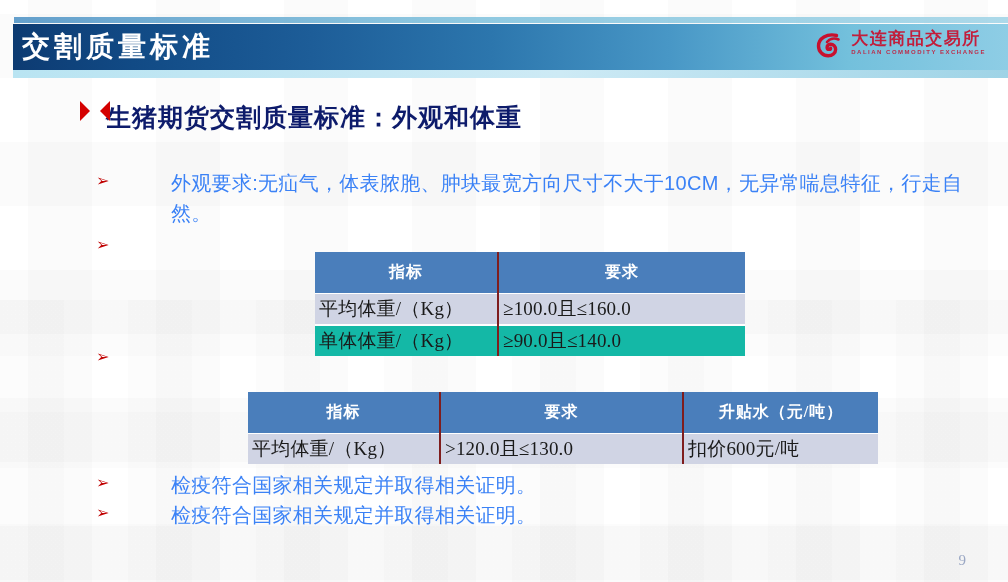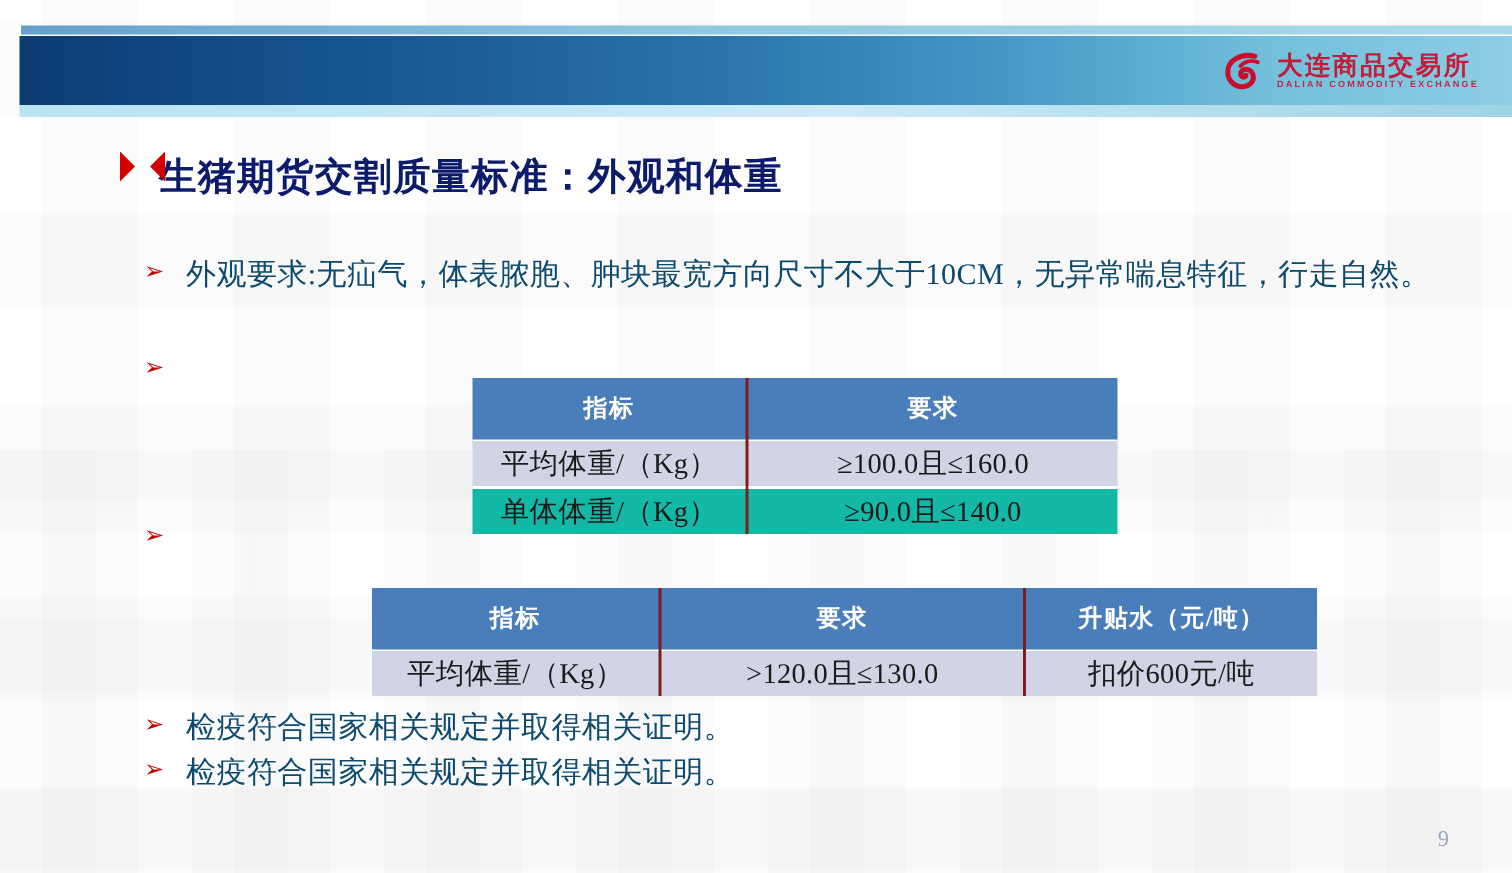--- a/index.html
+++ b/index.html
@@ -97,21 +97,21 @@
     white-space: nowrap;
   }
 
   
   .logo {
     position: absolute;
     right: 22px;
     top: 13px;
     height: 34px;
     display: flex;
-    align-items: center;
+    align-items: flex-start;
     gap: 7px;
   }
   .logo-mark {
     width: 30px;
     height: 30px;
     position: relative;
     flex: none;
   }
   .logo-text {
     display: flex;
@@ -181,25 +181,26 @@
     flex: none;
     width: 16px;
     margin-right: 12px;
     margin-top: 5px;
     color: #c00000;
     font-family: "DejaVu Sans", sans-serif;
     font-size: 16px;
     line-height: 1;
   }
   .bullet-text {
-    font-family: Liberation Serif, serif;
+    font-family: Liberation Sans, sans-serif;
     font-size: 20px;
-    color: #0c4a6e;
+    color: #3b82f6;
     line-height: 30px;
     letter-spacing: 0.3px;
+    margin-left: 47px;
   }
 
   #b1 { left: 96px; top: 168px; width: 890px; }
   #b2 { left: 96px; top: 232px; }
   #b3 { left: 96px; top: 344px; }
   #b4 { left: 96px; top: 470px; }
   #b5 { left: 96px; top: 500px; }
 
   
   table.slide-table {
@@ -215,21 +216,21 @@
     font-size: 16px;
     text-align: center;
     padding: 10px 4px;
     border: none;
     letter-spacing: 1px;
     margin-top: 19px;
   }
   table.slide-table td {
     font-size: 19px;
     color: #1a1a1a;
-    text-align: center;
+    text-align: left;
     padding: 2px 4px;
     border: none;
     letter-spacing: 0.2px;
   }
   table.slide-table tr.row-a td { background: #d0d4e4; }
   table.slide-table tr.row-b td { background: #14b8a6; }
   table.slide-table th + th,
   table.slide-table td + td { border-left: 2px solid #7f1d1d; }
   table.slide-table tr + tr td { border-top: 2px solid #ffffff; }
   table.slide-table thead tr th { border-bottom: 1px solid #ffffff; }
@@ -258,20 +259,21 @@
 
 <div id="slide">
 
   <div class="bg-pattern"></div>
   <div class="bg-pattern2"></div>
 
   <div class="header-wrap">
     <div class="header-thinline"></div>
     <div class="header-bar"></div>
     <div class="header-underline"></div>
+    <div class="header-title">交割质量标准</div>
 
     <div class="logo">
       <div class="logo-mark">
         <svg width="30" height="30" viewBox="0 0 30 30" aria-hidden="true">
           <path d="M22.5 5.5 C13 3.2 4.5 8.5 4.5 16 C4.5 21.8 9 25.8 14.2 25.8 C18.4 25.8 21.6 23 21.6 19.4 C21.6 16.4 19.3 14.2 16.6 14.2 C14.6 14.2 13.1 15.5 13.1 17.2 C13.1 18.5 14 19.4 15.2 19.4 C16 19.4 16.6 18.9 16.6 18.2" fill="none" stroke="#c8102e" stroke-width="3.4" stroke-linecap="round"></path>
           <path d="M24.5 9.5 C20 7.5 15.5 9 13 12" fill="none" stroke="#c8102e" stroke-width="2.6" stroke-linecap="round"></path>
         </svg>
       </div>
       <div class="logo-text">
         <div class="logo-cn">大连商品交易所</div>

